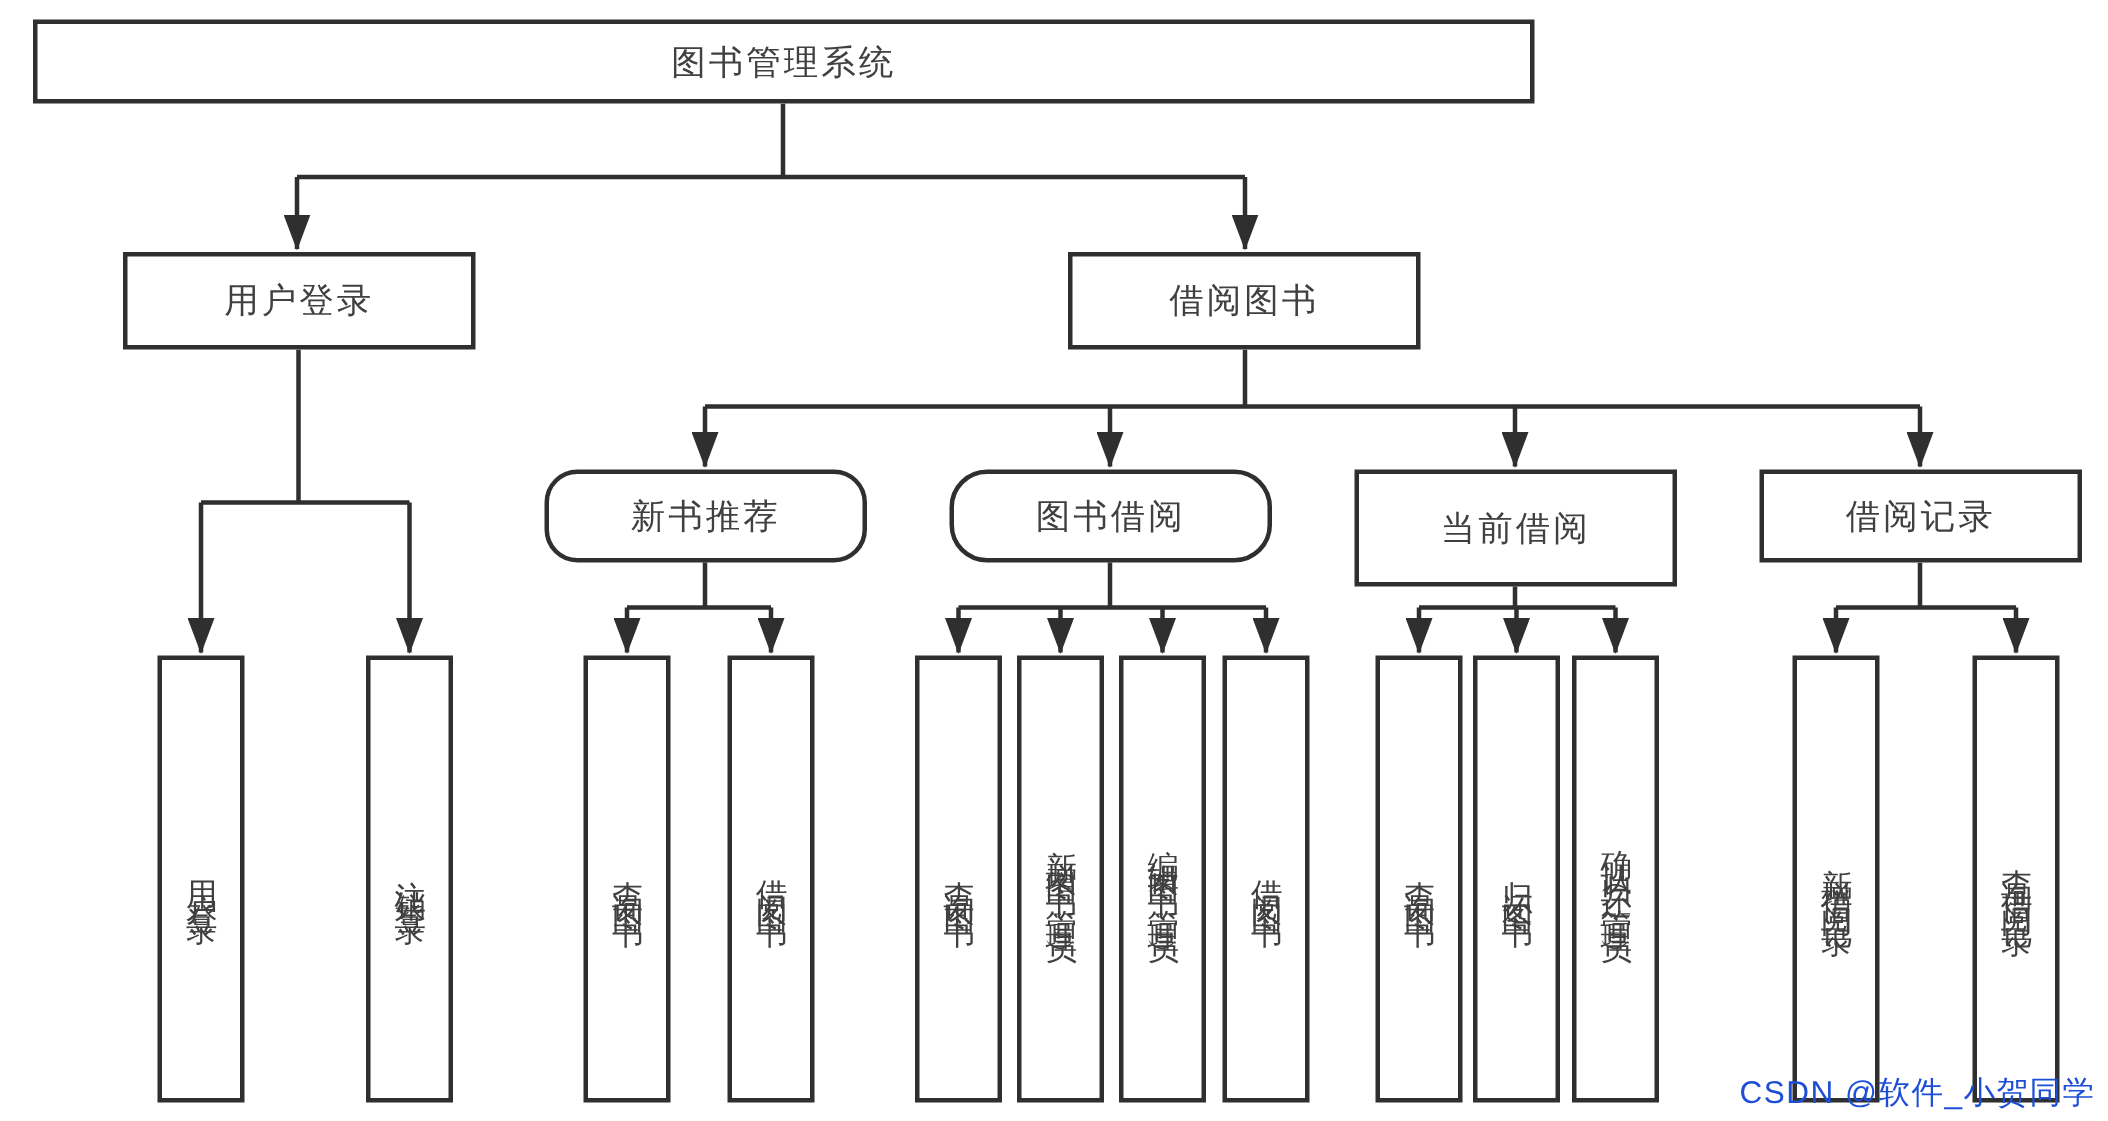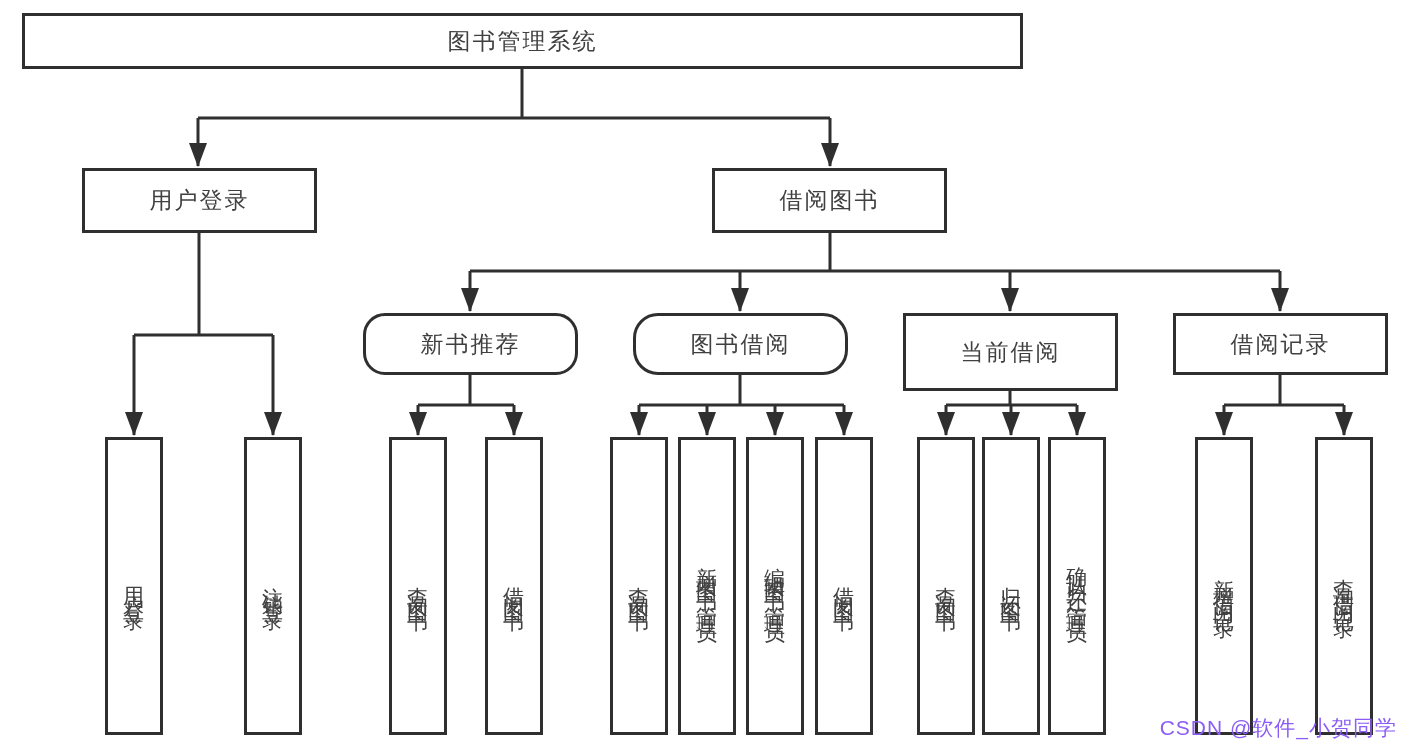--- a/index.html
+++ b/index.html
@@ -43,21 +43,21 @@
     text-orientation: mixed;
     font-size: 21px;
     letter-spacing: 8px;
     line-height: 1;
   }
   .watermark {
     position: absolute;
     top: 714px;
     right: 8px;
     font-size: 21px;
-    color: #8b5cf6;
+    color: #1d4ed8;
     letter-spacing: 1px;
     z-index: 5;
     white-space: nowrap;
   }
 </style>
 </head>
 <body>
 
 <div class="canvas">
 

